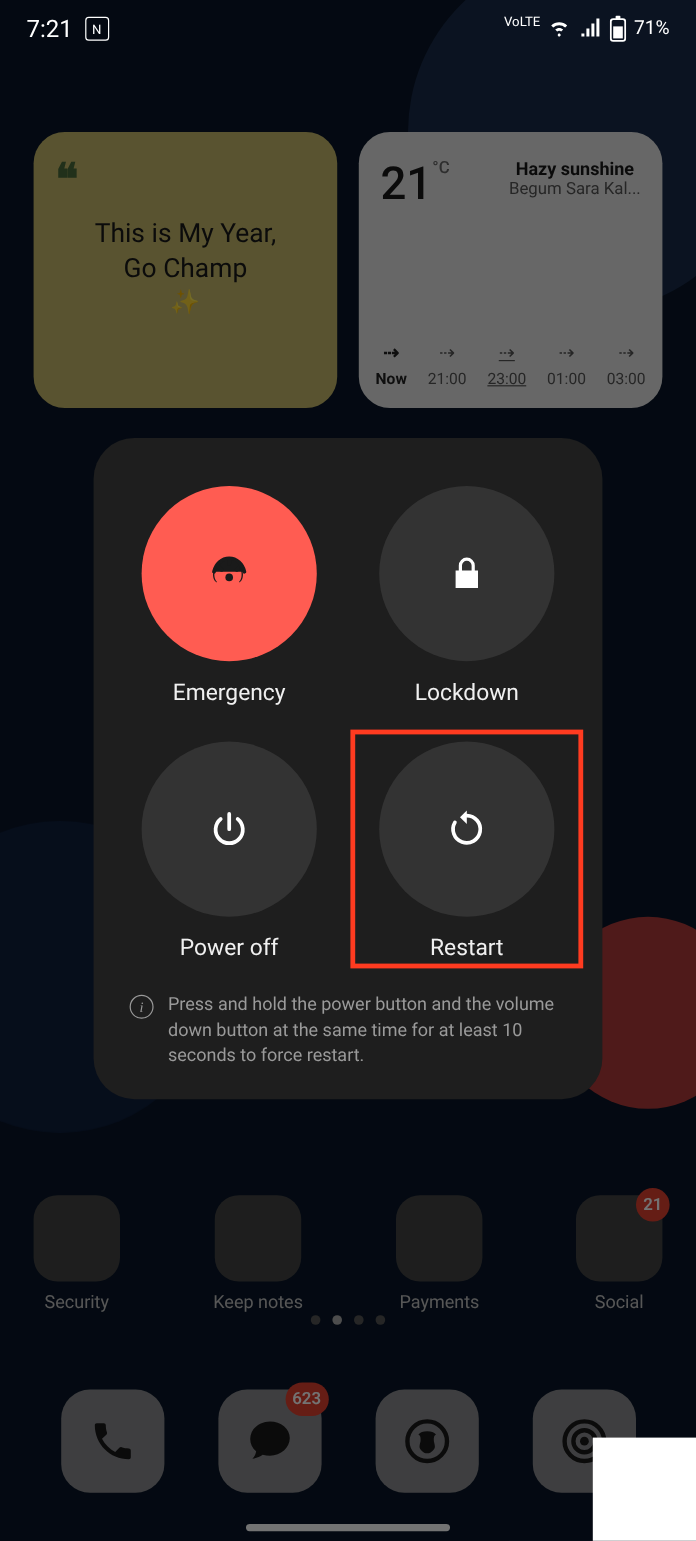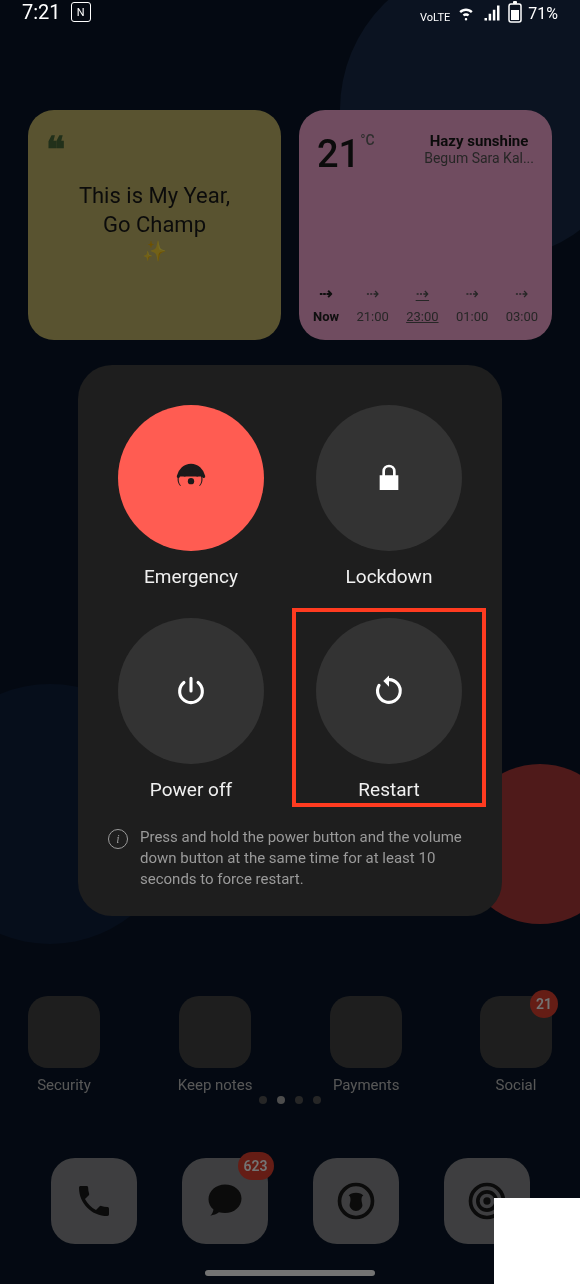--- a/index.html
+++ b/index.html
@@ -4,31 +4,31 @@
 <style>
 *{box-sizing:border-box;margin:0;padding:0;font-family:-apple-system,BlinkMacSystemFont,"Segoe UI",Roboto,sans-serif;}
 html,body{width:580px;height:1284px;overflow:hidden;}
 body{background:#0a1628;position:relative;color:#fff;}
 
 .bg{position:absolute;inset:0;filter:blur(0px);}
 .bg-shape1{position:absolute;right:-60px;top:-40px;width:300px;height:300px;border-radius:50%;background:#1a2b4a;}
 .bg-shape2{position:absolute;left:-80px;bottom:340px;width:260px;height:260px;border-radius:50%;background:#0f1f3d;}
 .bg-shape3{position:absolute;right:-40px;bottom:360px;width:160px;height:160px;border-radius:50%;background:#b03a3a;}
 .dim{position:absolute;inset:0;background:rgba(0,0,0,0.55);}
-.status-bar{position:absolute;top:0;left:0;right:0;display:flex;justify-content:space-between;align-items:center;padding:0 22px;font-size:20px;z-index:2;}
+.status-bar{position:absolute;top:12px;left:0;right:0;display:flex;justify-content:space-between;align-items:center;padding:0 22px;font-size:20px;z-index:2;}
 .status-left{display:flex;align-items:center;gap:10px;}
-.status-right{display:flex;align-items:flex-end;gap:6px;font-size:16px;}
+.status-right{display:flex;align-items:flex-start;gap:6px;font-size:16px;}
 .sq-icon{width:20px;height:20px;border:1.5px solid #fff;border-radius:3px;display:flex;align-items:center;justify-content:center;font-size:11px;}
 .home{position:absolute;inset:0;padding:110px 28px 0;}
 .widget-row{display:flex;gap:18px;}
 .widget{flex:1;border-radius:26px;padding:22px 18px;height:230px;position:relative;}
 .sticker{background:#c5b86a;}
 .quote-mark{color:#4a6a3a;font-size:36px;font-weight:900;line-height:1;}
 .sticker-text{color:#1a1a1a;font-size:22px;font-weight:400;text-align:center;margin-top:14px;line-height:1.3;}
-.weather{background:#f9a8d4;color:#1a1a1a;}
+.weather{background:#e5e5e5;color:#1a1a1a;}
 .temp{font-size:38px;font-weight:500;}
 .temp sup{font-size:14px;vertical-align:top;color:#666;}
 .weather-head{display:flex;justify-content:space-between;}
 .weather-right{text-align:center;font-size:15px;}
 .weather-desc{font-weight:700;}
 .weather-loc{color:#555;font-size:14px;}
 .forecast{display:flex;justify-content:space-between;position:absolute;bottom:16px;left:14px;right:14px;font-size:13px;color:#555;}
 .forecast div{text-align:center;}
 .forecast .tick{font-size:16px;margin-bottom:6px;}
 .forecast .now{font-weight:700;color:#222;}

